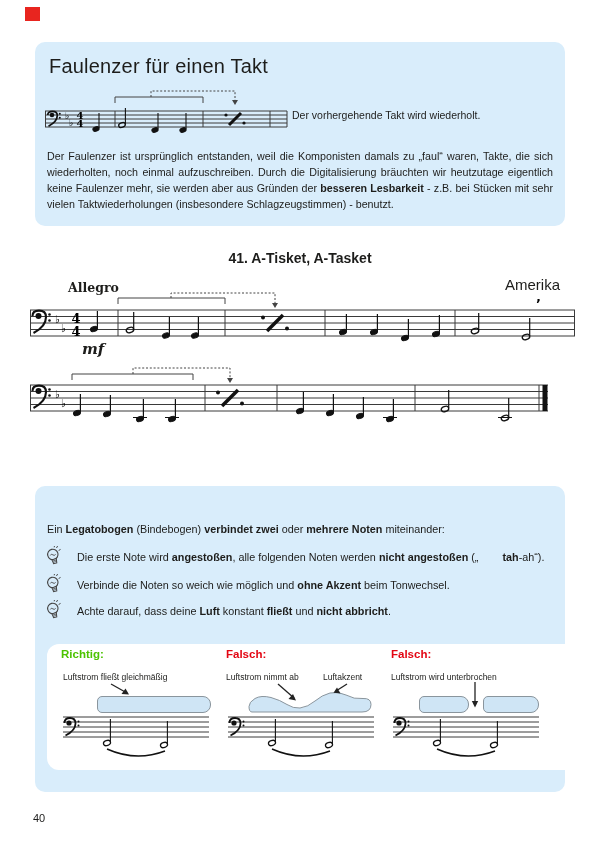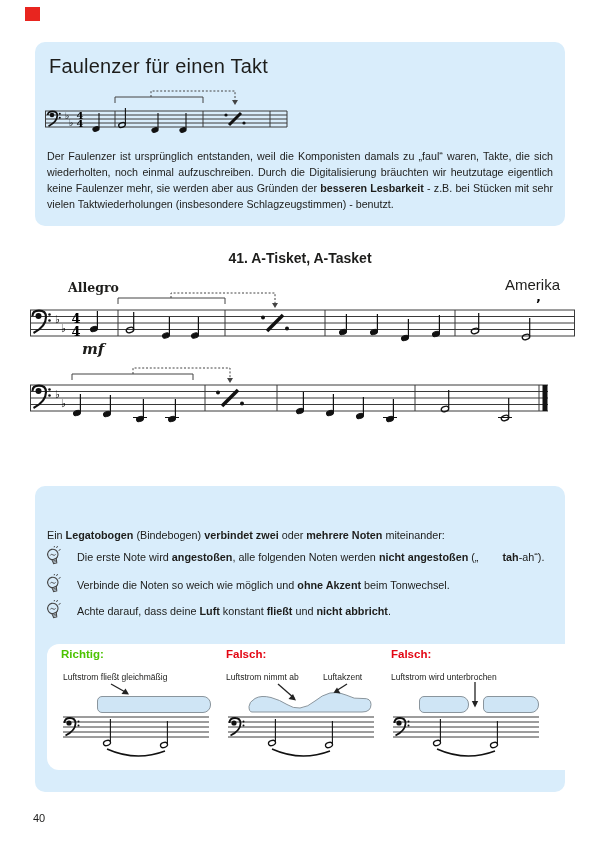--- a/index.html
+++ b/index.html
@@ -77,20 +77,21 @@
     </g>
 
     <polyline points="72,15 72,9 160,9 160,15" fill="none" stroke="#444" stroke-width="1"></polyline>
 
     <g stroke="#444" stroke-width="1" fill="none">
       <polyline points="108,9 108,3 192,3 192,12" stroke-dasharray="2,1.8"></polyline>
     </g>
     <polygon points="189,12 195,12 192,17" fill="#444"></polygon>
   </svg>
 
+  <div class="abs caption" style="left:257px;top:67px;width:250px;">Der vorhergehende Takt wird wiederholt.</div>
 
   <div class="abs para" style="left:12px;top:106px;width:506px;"><span>Der Faulenzer ist ursprünglich entstanden, weil die Komponisten damals zu „faul“ waren, Takte, die sich wiederholten, noch einmal aufzuschreiben. Durch die Digitalisierung bräuchten wir heutzutage eigentlich keine Faulenzer mehr, sie werden aber aus Gründen der </span><span style="font-weight: bold;">besseren Lesbarkeit</span><span> - z.B. bei Stücken mit sehr vielen Taktwiederholungen (insbesondere Schlagzeugstimmen) - benutzt.</span></div>
 </div>
 
 <div class="abs piece-title" style="left:0;top:250px;">41. A-Tisket, A-Tasket</div>
 <div class="abs tempo" style="left:68px;top:280px;">Allegro</div>
 <div class="abs origin" style="left:505px;top:276px;">Amerika</div>
 <div class="abs dyn" style="left:82px;top:340px;">mf</div>
 
 <svg class="abs" style="left:28px;top:292px;" width="548" height="72" viewBox="0 0 548 72">
@@ -227,21 +228,21 @@
     <line x1="470" y1="51.5" x2="484" y2="51.5" stroke-width="1"></line>
   </g>
   <polyline points="44,14 44,8 165,8 165,14" fill="none" stroke="#444" stroke-width="1"></polyline>
   <g stroke="#444" stroke-width="1" fill="none">
     <polyline points="105,8 105,2 202,2 202,12" stroke-dasharray="2,1.8"></polyline>
   </g>
   <polygon points="199,12 205,12 202,17" fill="#444"></polygon>
 </svg>
 
 <div class="abs bluebox" style="left:35px;top:486px;width:530px;height:306px;">
-  <div class="abs tiprow" style="left:12px;top:42px;width:500px;"><span>Ein </span><span style="font-weight: bold;">Legatobogen</span><span> (Bindebogen) </span><span style="font-weight: bold;">verbindet zwei</span><span> oder </span><span style="font-weight: bold;">mehrere Noten</span><span> miteinander:</span></div>
+  <div class="abs tiprow" style="left:12px;top:36px;width:500px;"><span>Ein </span><span style="font-weight: bold;">Legatobogen</span><span> (Bindebogen) </span><span style="font-weight: bold;">verbindet zwei</span><span> oder </span><span style="font-weight: bold;">mehrere Noten</span><span> miteinander:</span></div>
 
   <svg class="abs" style="left:10px;top:60px;" width="20" height="24" viewBox="0 0 20 24">
     <g transform="rotate(-14 10 11)">
       <circle cx="8.5" cy="8" r="5.2" fill="#d7ebf9" stroke="#444" stroke-width="1.1"></circle>
       <path d="M5.8,8.4 q1.3,-1.9 2.7,0 q1.3,1.9 2.7,0" fill="none" stroke="#444" stroke-width=".8"></path>
       <path d="M6.4,12.9 L10.9,12.9 L10.3,17.2 L7,17.2 Z" fill="#d7ebf9" stroke="#444" stroke-width="1"></path>
       <line x1="6.7" y1="14.3" x2="10.7" y2="14.3" stroke="#444" stroke-width=".7"></line>
       <line x1="6.9" y1="15.7" x2="10.5" y2="15.7" stroke="#444" stroke-width=".7"></line>
       <line x1="13.6" y1="2.6" x2="15.2" y2="1" stroke="#444" stroke-width=".9"></line>
       <line x1="15.1" y1="5.6" x2="17.2" y2="5" stroke="#444" stroke-width=".9"></line>

